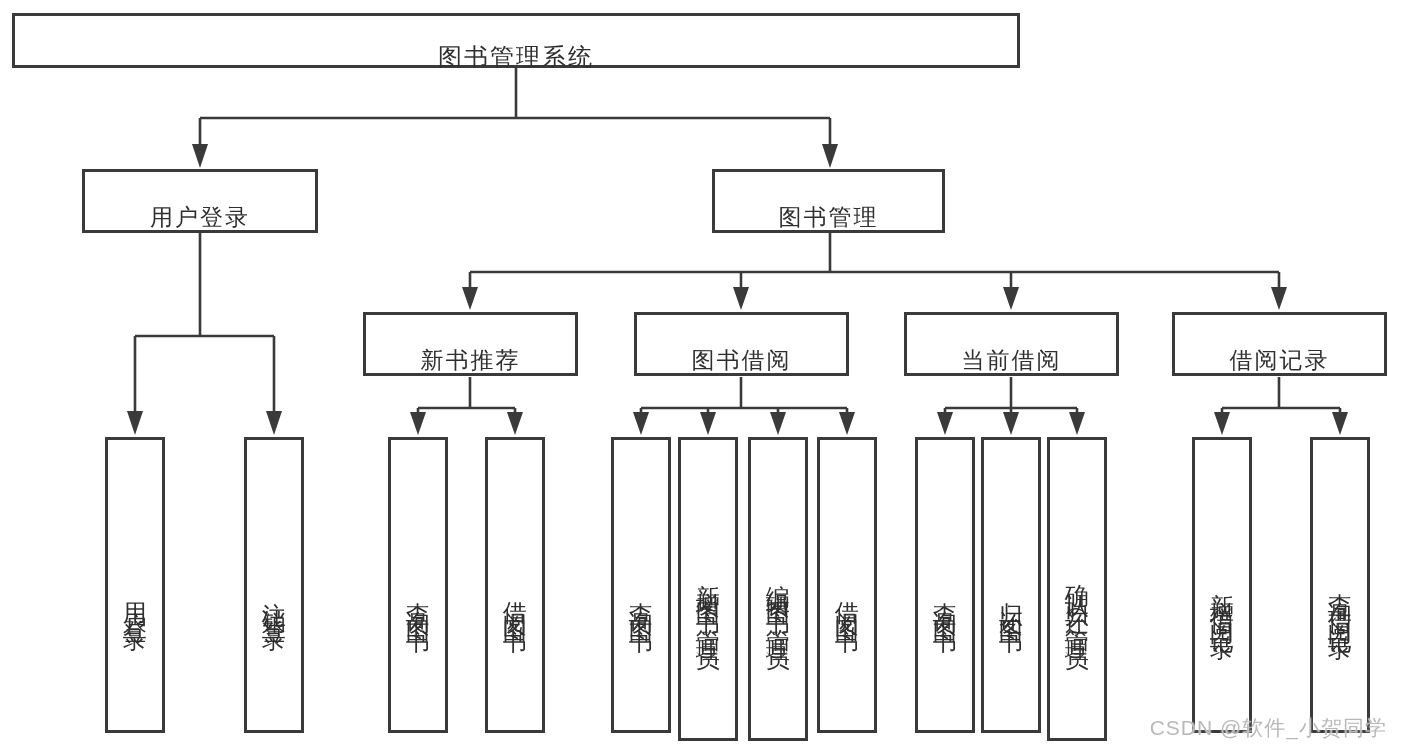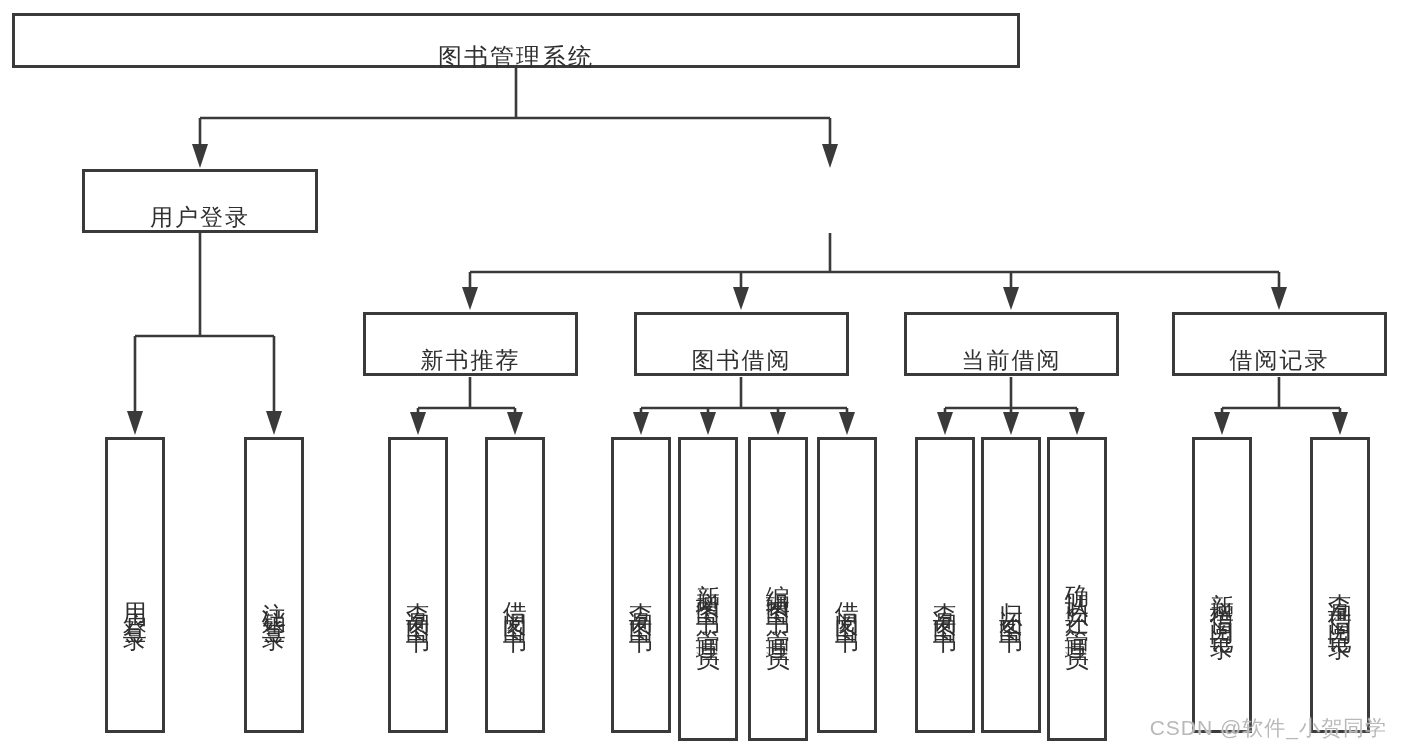--- a/index.html
+++ b/index.html
@@ -99,20 +99,23 @@
     <polygon points="1332,412 1348,412 1340,435"></polygon>
   </svg>
 
   <div class="node root">
     <span class="lbl">图书管理系统</span>
   </div>
 
   <div class="node l2" style="left:82px;top:169px;width:236px;">
     <span class="lbl">用户登录</span>
   </div>
+  <div class="node l2" style="left:712px;top:169px;width:233px;">
+    <span class="lbl">图书管理</span>
+  </div>
 
   <div class="node l3" style="left:363px;top:312px;width:215px;">
     <span class="lbl">新书推荐</span>
   </div>
   <div class="node l3" style="left:634px;top:312px;width:215px;">
     <span class="lbl">图书借阅</span>
   </div>
   <div class="node l3" style="left:904px;top:312px;width:215px;">
     <span class="lbl">当前借阅</span>
   </div>

